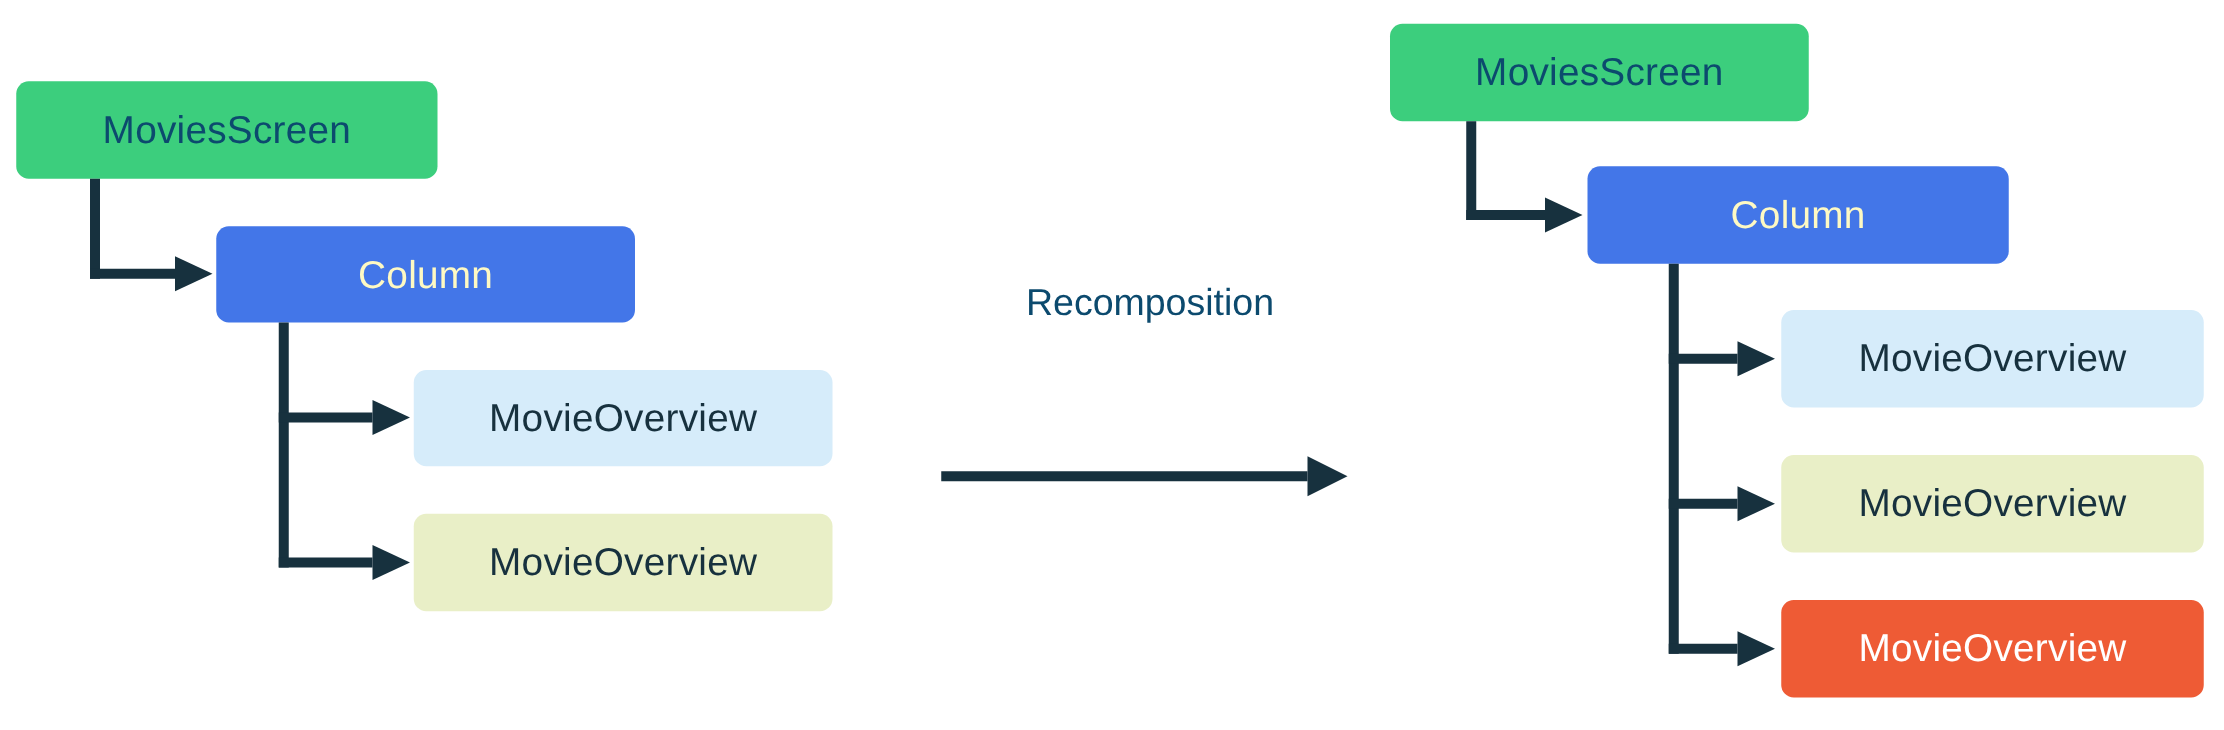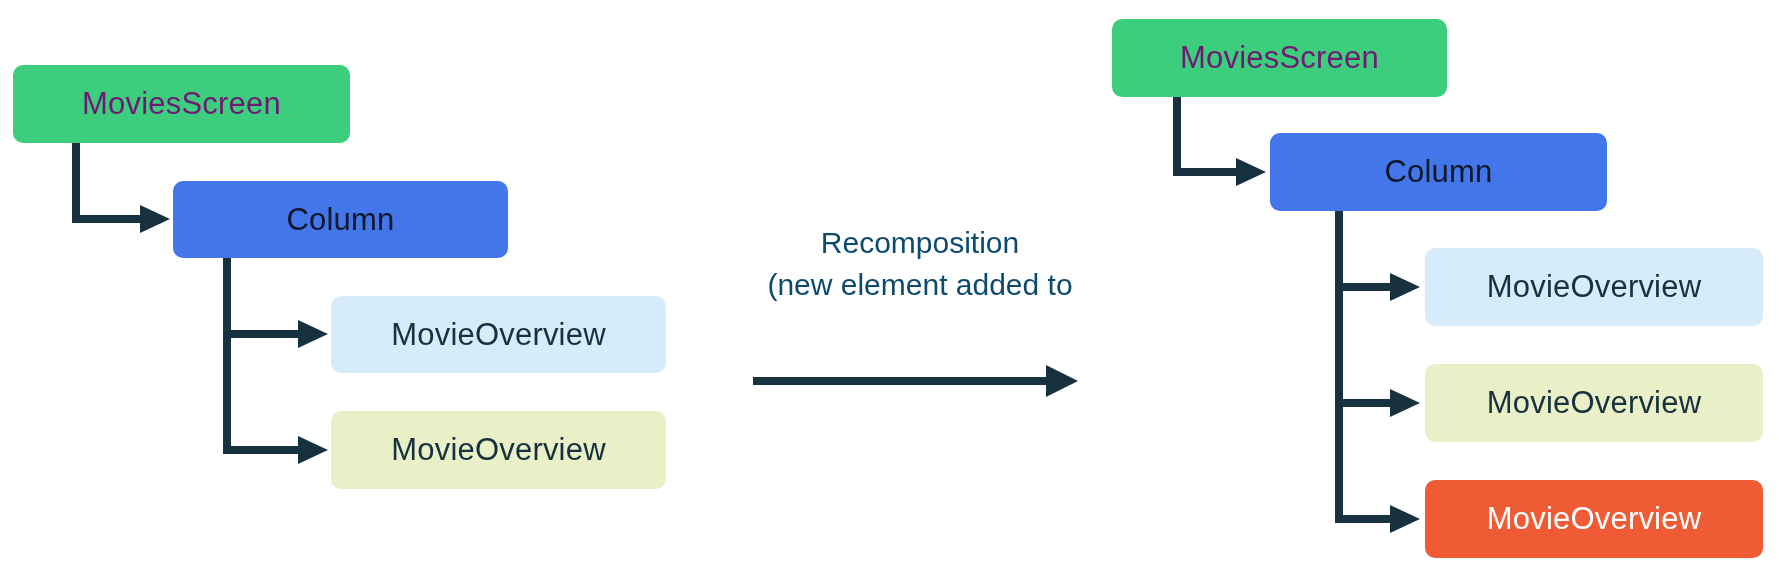--- a/index.html
+++ b/index.html
@@ -11,22 +11,22 @@
     overflow:hidden;
   }
   .node{
     position:absolute;
     display:flex;align-items:center;justify-content:center;
     border-radius:10px;
     font-size:31px;
     letter-spacing:0.2px;
     white-space:nowrap;
   }
-  .node.green{background:#3CCE7D;color:#701a75;}
-  .node.blue{background:#4376E8;color:#0f172a;}
+  .node.green{background:#3CCE7D;color:#0c4a6e;}
+  .node.blue{background:#4376E8;color:#fef9c3;}
   .node.lightblue{background:#D6ECFA;color:#17313E;}
   .node.paleyellow{background:#E9EFC7;color:#17313E;}
   .node.orange{background:#EE5B35;color:#ffffff;}
   .vline{position:absolute;width:8px;background:#17313E;}
   .hline{position:absolute;height:8px;background:#17313E;}
   .ahead{
     position:absolute;width:0;height:0;
     border-top:14px solid transparent;
     border-bottom:14px solid transparent;
     border-left:30px solid #17313E;
@@ -63,21 +63,20 @@
   <div class="hline" style="left:223px;top:330px;width:75px"></div>
   <div class="ahead" style="left:298px;top:320px"></div>
   <div class="node lightblue" style="left:331px;top:296px;width:335px;height:77px">MovieOverview</div>
 
   <div class="hline" style="left:223px;top:446px;width:75px"></div>
   <div class="ahead" style="left:298px;top:436px"></div>
   <div class="node paleyellow" style="left:331px;top:411px;width:335px;height:78px">MovieOverview</div>
 
   <div class="annotation">
     <div>Recomposition</div>
-    <div>(new element added to</div>
   </div>
 
   <div class="hline" style="left:753px;top:377px;width:293px"></div>
   <div class="ahead big" style="left:1046px;top:365px"></div>
 
   <div class="node green" style="left:1112px;top:19px;width:335px;height:78px">MoviesScreen</div>
 
   <div class="vline" style="left:1173px;top:97px;height:79px"></div>
   <div class="hline" style="left:1173px;top:168px;width:63px"></div>
   <div class="ahead" style="left:1236px;top:158px"></div>

